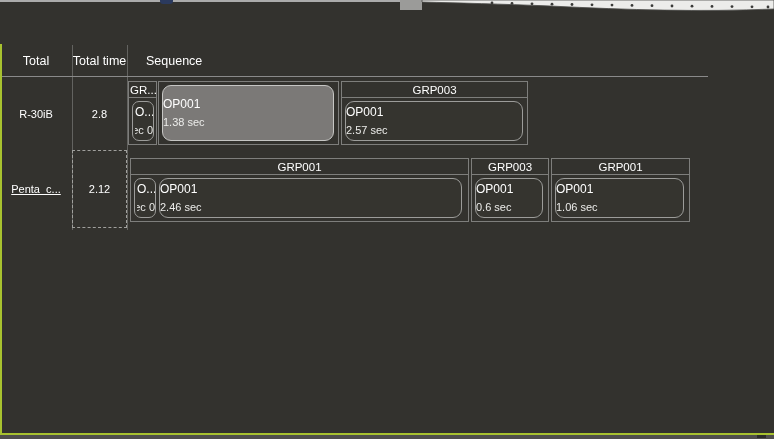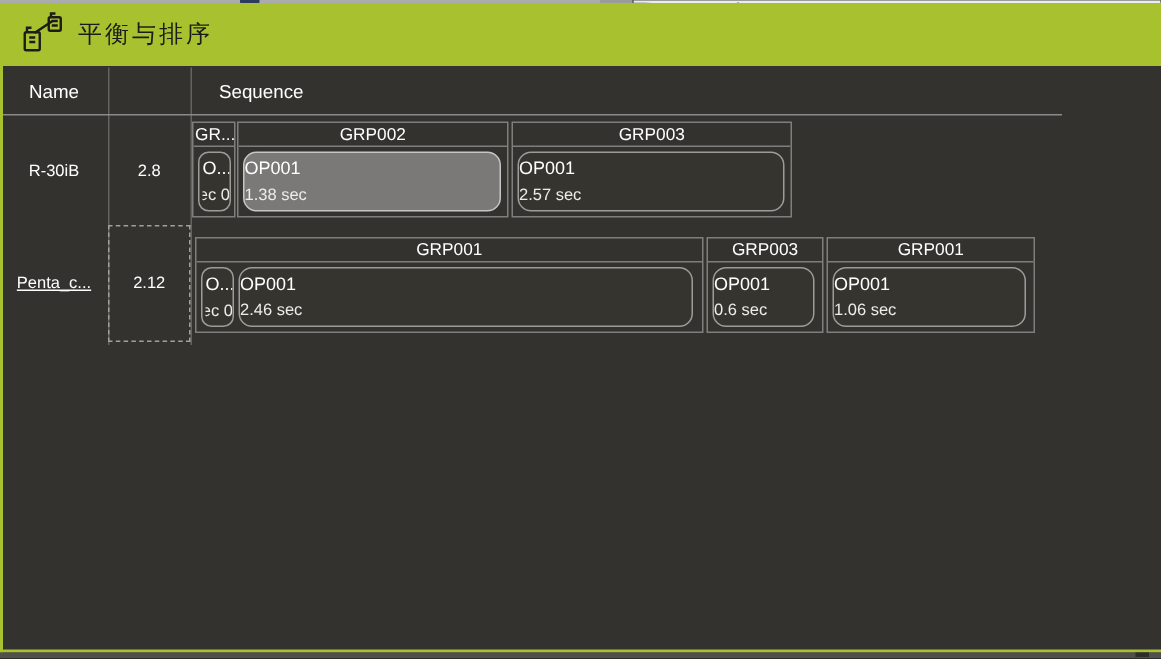--- a/index.html
+++ b/index.html
@@ -69,55 +69,41 @@
       <circle cx="252" cy="5.7" r="1.4"></circle>
         <circle cx="272" cy="6" r="1.4"></circle>
       <circle cx="292" cy="6.2" r="1.4"></circle>
         <circle cx="312" cy="6.4" r="1.4"></circle>
       <circle cx="332" cy="6.6" r="1.4"></circle>
         <circle cx="352" cy="6.8" r="1.4"></circle>
       <circle cx="368" cy="7" r="1.4"></circle>
     </g>
   </svg>
 
-  <div class="titlebar">
-    <svg class="ticon" viewBox="0 0 30 30">
-      <g fill="none" stroke="#1c1c1a" stroke-width="1.6">
-        <rect x="2.5" y="13.5" width="10" height="12" rx="1"></rect>
-        <rect x="18.5" y="3.5" width="8" height="9" rx="1"></rect>
-        <path d="M9,14 L21,6"></path>
-        <path d="M5.5,17 L9.5,17 M5.5,20 L9.5,20"></path>
-        <path d="M20.5,6 L24.5,6 M20.5,9 L24.5,9"></path>
-        <path d="M4,13.5 L4,10.5 L7,10.5"></path>
-        <path d="M20,3.5 L20,1 L23,1"></path>
-      </g>
-    </svg>
-    <span class="ttext">平衡与排序</span>
-  </div>
 
-  <div class="hcell c0">Name</div>
+  <div class="hcell c0">Total</div>
+  <div class="hcell c1">Total time</div>
   <div class="hcell c2">Sequence</div>
   <div class="vsep s1"></div>
   <div class="vsep s2"></div>
   <div class="hline"></div>
 
   <div id="rows">
       <div class="cell name" style="top: 77px; height: 73px;">R-30iB</div>
       <div class="cell time" style="top: 77px; height: 73px;">2.8</div>
       <div class="grp clip" style="left: 128px; top: 81px; width: 29px;">
         <div class="grp-hdr">GR...</div>
         <div class="grp-body">
           <div class="op tiny" style="width: 22px;">
             <div class="op-name">O...</div>
             <div class="op-time">0 sec</div>
           </div>
         </div>
       </div>
       <div class="grp" style="left: 158px; top: 81px; width: 181px;">
-        <div class="grp-hdr">GRP002</div>
         <div class="grp-body">
           <div class="op selected" style="width: 172px;">
             <div class="op-name">OP001</div>
             <div class="op-time">1.38 sec</div>
           </div>
         </div>
       </div>
       <div class="grp" style="left: 341px; top: 81px; width: 187px;">
         <div class="grp-hdr">GRP003</div>
         <div class="grp-body">

